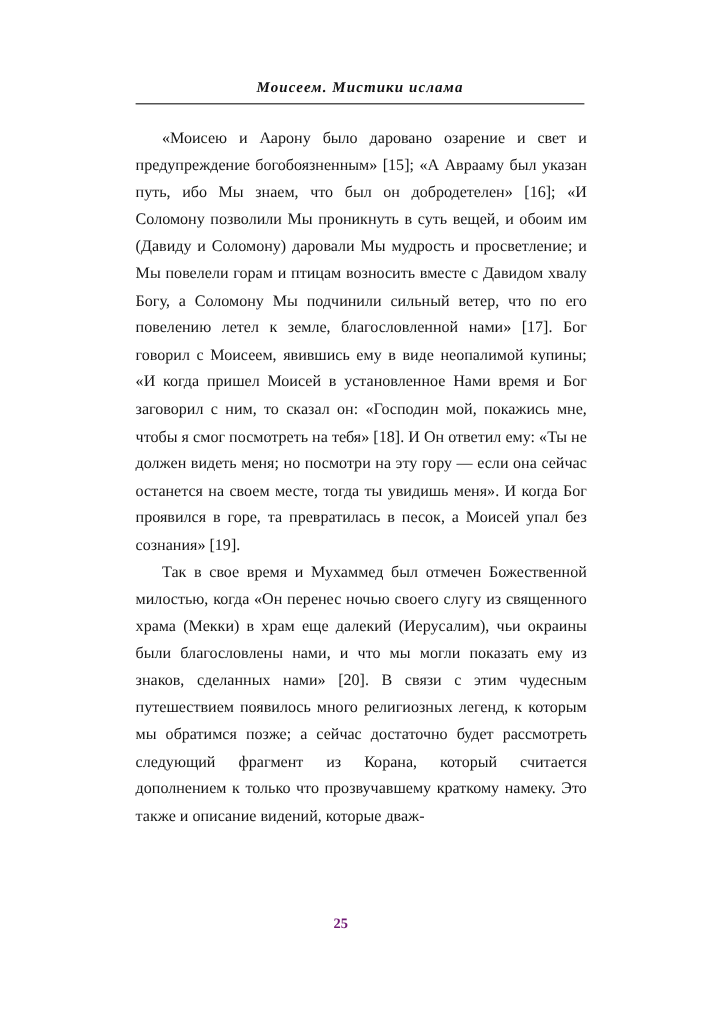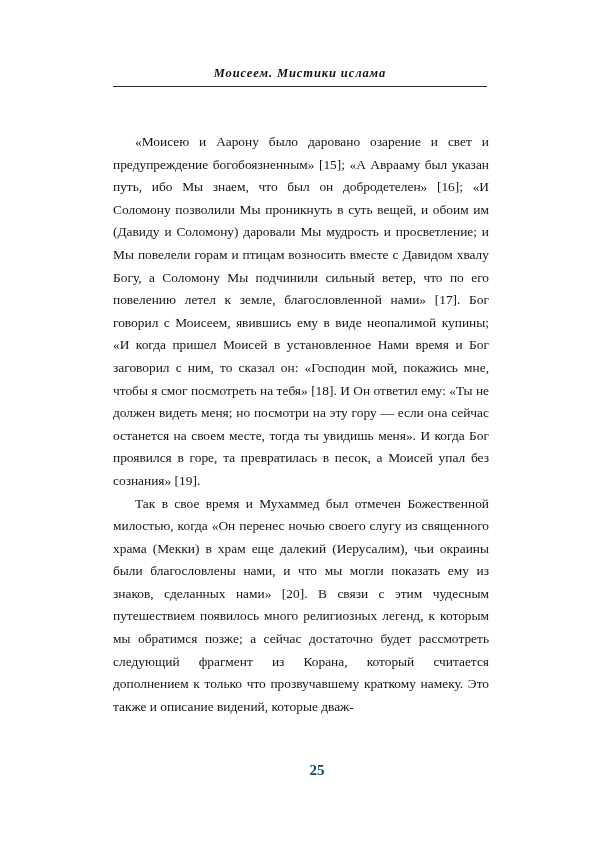--- a/index.html
+++ b/index.html
@@ -45,41 +45,40 @@
   }
   .body-text {
     position: absolute;
     left: 113px;
     top: 104px;
     width: 376px;
     font-size: 13.4px;
     line-height: 22.6px;
     text-align: justify;
     color: #141414;
-    margin-top: 27px;
   }
   .body-text p {
     margin: 0;
     text-indent: 22px;
     text-align: justify;
     -webkit-hyphens: manual;
     hyphens: manual;
   }
   .body-text p.first {
     text-indent: 22px;
   }
   .folio {
     position: absolute;
-    left: 130px;
+    left: 97px;
     top: 762px;
     width: 374px;
     text-align: center;
-    font-size: 15px;
+    font-size: 12px;
     font-weight: bold;
-    color: #0c4a6e;
+    color: #701a75;
   }
 </style>
 </head>
 <body>
 
 <div class="page">
 
   <div class="header">Моисеем. Мистики ислама</div>
   <div class="header-rule"></div>
 

